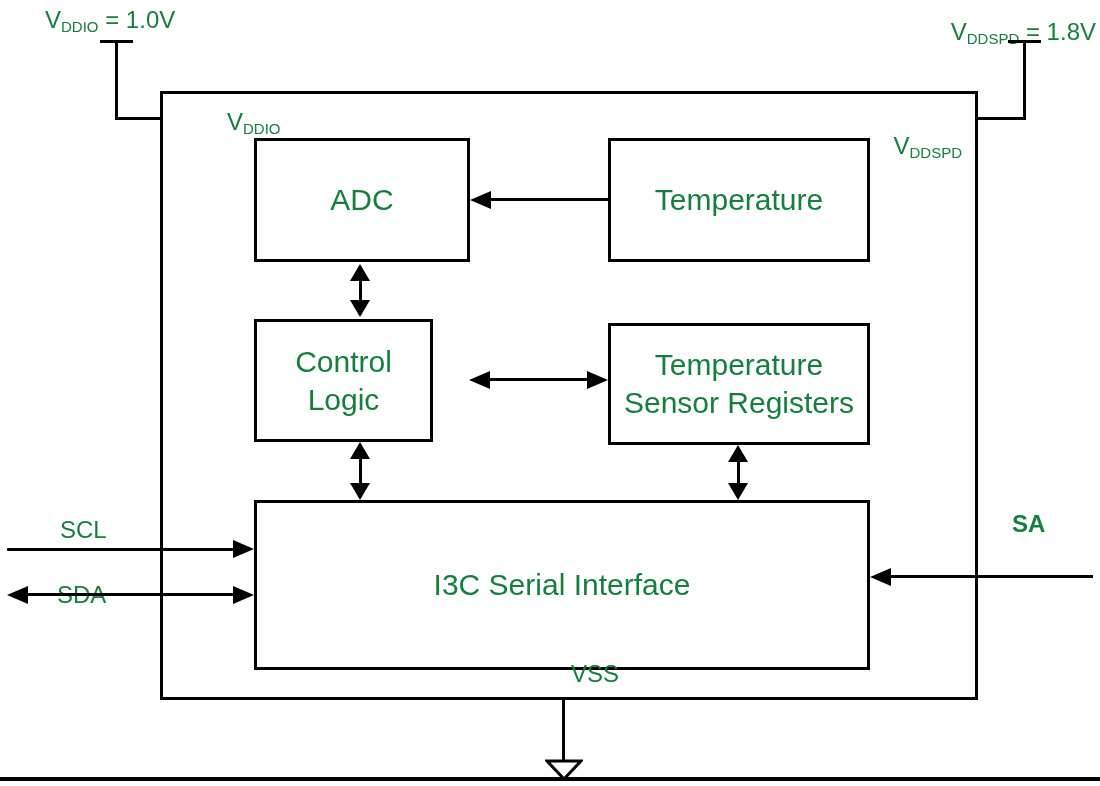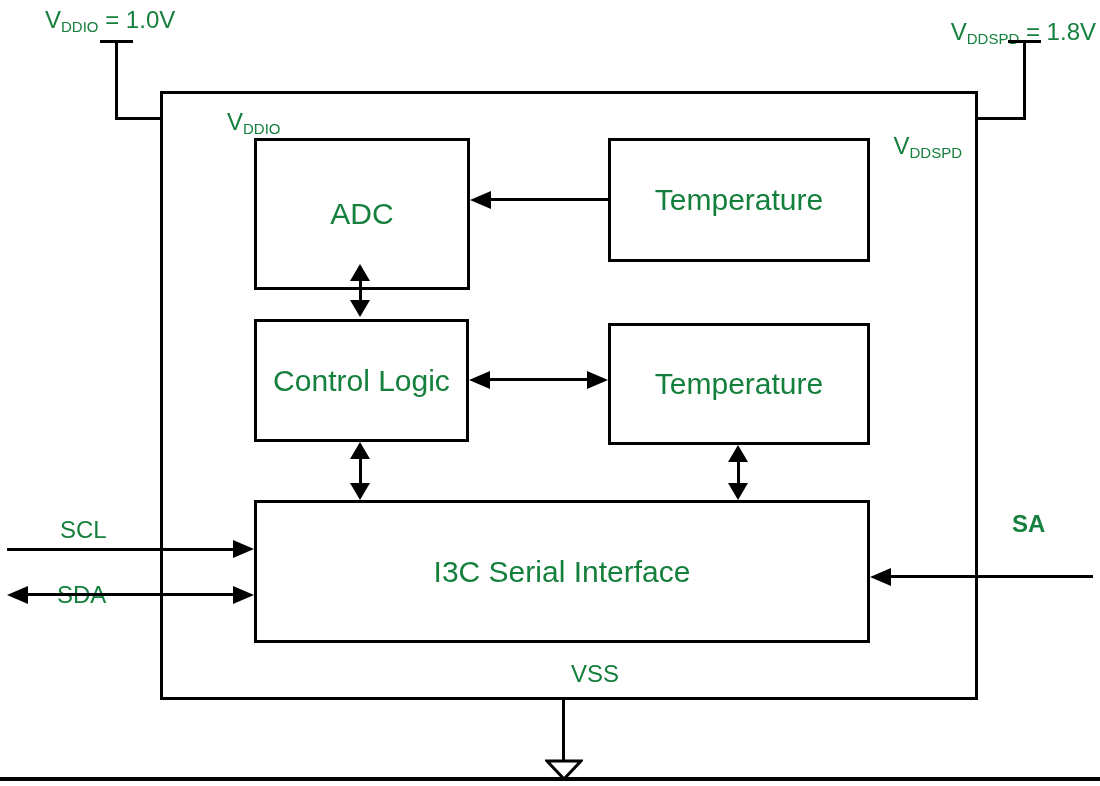--- a/index.html
+++ b/index.html
@@ -31,33 +31,34 @@
 
   <div class="hline" style="left:1008px;top:40px;width:33px;"></div>
   <div class="vline" style="left:1023px;top:40px;height:80px;"></div>
   <div class="hline" style="left:977px;top:117px;width:49px;"></div>
 
   <div class="box" style="left:160px;top:91px;width:818px;height:609px;"></div>
 
   <div class="lbl" style="left:181px;top:108px;margin-left:46px;"><span>V</span><span class="sub">DDIO</span></div>
   <div class="lbl" style="right:138px;top:108px;margin-top:24px;"><span>V</span><span class="sub">DDSPD</span></div>
 
-  <div class="box" style="left:254px;top:138px;width:216px;height:152px;">
+  <div class="box" style="left:254px;top:138px;width:216px;height:124px;">
     <div class="bl">ADC</div>
   </div>
   <div class="box" style="left:608px;top:138px;width:262px;height:124px;">
     <div class="bl">Temperature</div>
   </div>
-  <div class="box" style="left:254px;top:319px;width:215px;height:123px;">
+  <div class="box" style="left:254px;top:319px;width:179px;height:123px;">
     <div class="bl">Control Logic</div>
   </div>
   <div class="box" style="left:608px;top:323px;width:262px;height:122px;">
     <div class="bl">Temperature</div>
+    <div class="bl">Sensor Registers</div>
   </div>
-  <div class="box" style="left:254px;top:500px;width:616px;height:143px;">
+  <div class="box" style="left:254px;top:500px;width:616px;height:170px;">
     <div class="bl">I3C Serial Interface</div>
   </div>
 
   <div class="hline" style="left:488px;top:198px;width:120px;"></div>
   <div class="ah left" style="left:470px;top:191px;"></div>
 
   <div class="vline" style="left:359px;top:272px;height:40px;"></div>
   <div class="ah up" style="left:350px;top:264px;"></div>
   <div class="ah down" style="left:350px;top:300px;"></div>
 

